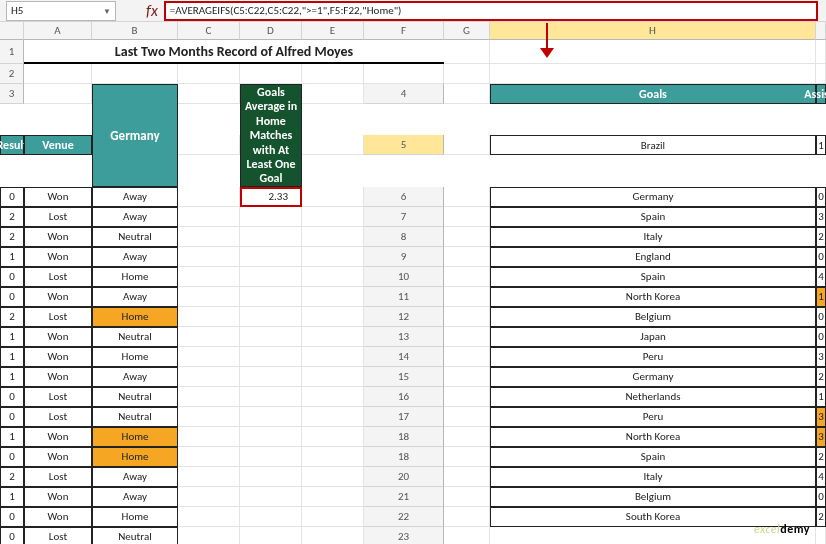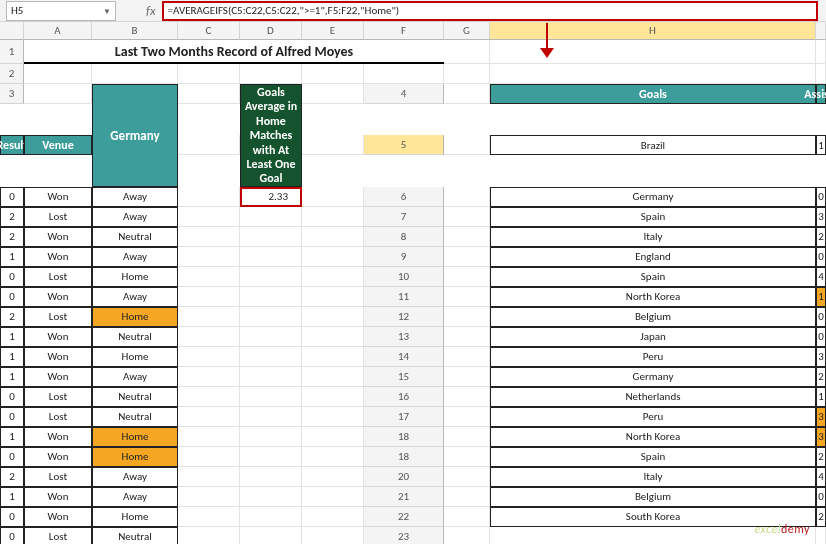--- a/index.html
+++ b/index.html
@@ -3,21 +3,21 @@
 <meta charset="utf-8">
 <style>
 * { box-sizing: border-box; margin: 0; padding: 0; }
 body { font-family: Calibri, Arial, sans-serif; font-size: 12px; background: #fff; color: #222; user-select: none; }
 .wrap { width: 826px; height: 544px; position: relative; overflow: hidden; background: #fff; }
 
 
 .namebox-row { display: flex; align-items: center; height: 22px; background: #f3f3f3; border-bottom: 1px solid #d4d4d4; }
 .namebox { width: 110px; height: 20px; margin-left: 6px; background: #fff; border: 1px solid #b7b7b7; display: flex; align-items: center; padding: 0 4px; font-size: 11px; }
 .namebox .dd { margin-left: auto; color: #666; font-size: 8px; }
-.fx-label { margin: 0 6px 0 30px; font-style: italic; font-size: 13px; color: #737373; }
+.fx-label { margin: 0 6px 0 30px; font-style: italic; font-size: 16px; color: #7f1d1d; }
 .formula-bar { flex: 1; height: 20px; background: #fff; border: 2px solid #c00000; margin-right: 8px; display: flex; align-items: center; padding: 0 4px; font-size: 11px; }
 
 .arrow-lead { position:absolute; left:546px; top:23px; width:2px; height:30px; background:#c00000; }
 .arrow-head { position:absolute; left:540px; top:48px; width:0; height:0; border-left:7px solid transparent; border-right:7px solid transparent; border-top:10px solid #c00000; }
 
 
 .grid { display: grid; grid-template-columns: 24px 68px 86px 62px 62px 62px 80px 46px 326px 10px; font-size: 11px; }
 .col-h { background: #f4f4f4; border-right: 1px solid #d4d4d4; border-bottom: 1px solid #b7b7b7; text-align: center; height: 18px; line-height: 18px; color: #555; }
 .col-h.sel { background: #ffe699; }
 .row-h { background: #f4f4f4; border-right: 1px solid #b7b7b7; border-bottom: 1px solid #d4d4d4; text-align: center; color: #555; display:flex; align-items:center; justify-content:center; }
@@ -33,21 +33,21 @@
 .th { background: #3c9d9b; color: #fff; font-weight: bold; text-align: center; border: 1px solid #222; display:flex; align-items:center; justify-content:center; font-size: 12px; }
 .th-top { font-size: 13px; }
 .td { text-align: center; border: 1px solid #222; background:#fff; display:flex; align-items:center; justify-content:center; font-size: 11px; }
 .hl { background: #f5a623; }
 
 
 .side-h { background: #14532d; color:#fff; font-weight:bold; text-align:center; border:1px solid #222; display:flex; align-items:center; justify-content:center; font-size:12px; line-height:1.2; }
 .side-v { border:2px solid #c00000; text-align:right; padding-right:12px; display:flex; align-items:center; justify-content:flex-end; background:#fff; font-size:11px; }
 
 .watermark { position:absolute; right:16px; bottom:8px; font-size:12px; color:#c9d98b; font-style:italic; letter-spacing:0.5px; }
-.watermark b { color:#b91c1c; font-style:normal; font-weight:normal; }
+.watermark b { color:#000000; font-style:normal; font-weight:bold; }
 </style>
 </head>
 <body>
 
 <div class="wrap">
 
   <div class="namebox-row">
     <div class="namebox">
       <span>H5</span>
       <span class="dd">▼</span>

